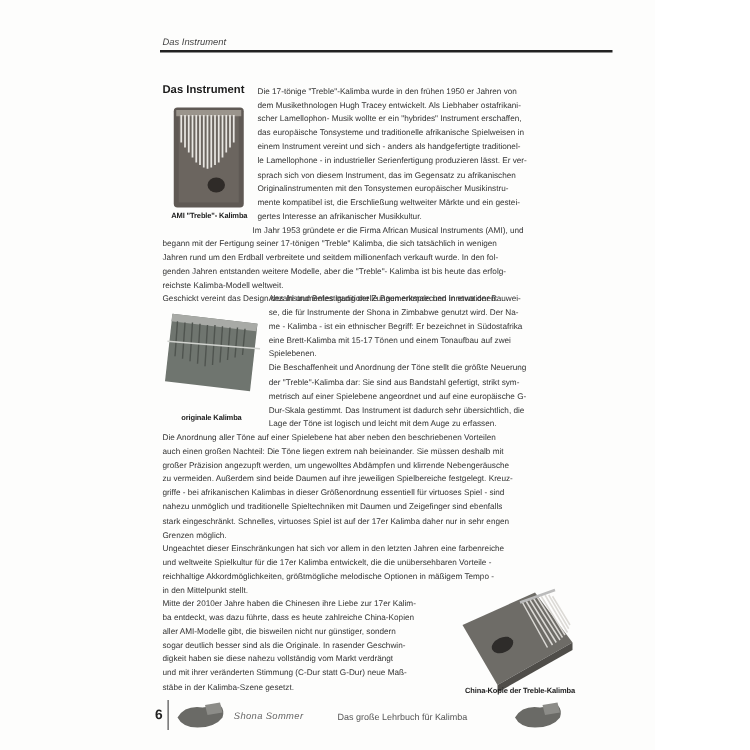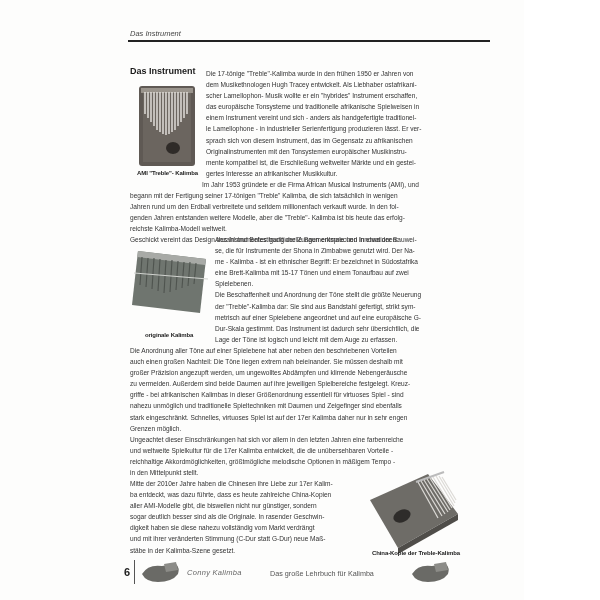--- a/index.html
+++ b/index.html
@@ -161,21 +161,21 @@
   <div class="caption" style="left:372px; top:550px;">China-Kopie der Treble-Kalimba</div>
 
   <div class="footer-num">6</div>
   <div class="footer-bar"></div>
   <div class="img" style="left:138px; top:560px; width:44px; height:26px;">
     <svg width="44" height="26" viewBox="0 0 44 26">
       <path d="M4,14 Q10,4 24,6 L38,4 Q42,8 40,14 Q34,22 20,22 Q8,22 4,14 Z" fill="#6a6a66"></path>
       <path d="M26,4 L38,2 L40,10 L28,12 Z" fill="#8c8c88"></path>
     </svg>
   </div>
-  <div class="footer-author">Conny Kalimba</div>
+  <div class="footer-author">Shona Sommer</div>
   <div class="footer-title">Das große Lehrbuch für Kalimba</div>
   <div class="img" style="left:408px; top:560px; width:44px; height:26px;">
     <svg width="44" height="26" viewBox="0 0 44 26">
       <path d="M4,14 Q10,4 24,6 L38,4 Q42,8 40,14 Q34,22 20,22 Q8,22 4,14 Z" fill="#6a6a66"></path>
       <path d="M26,4 L38,2 L40,10 L28,12 Z" fill="#8c8c88"></path>
     </svg>
   </div>
 
 </div>
 

